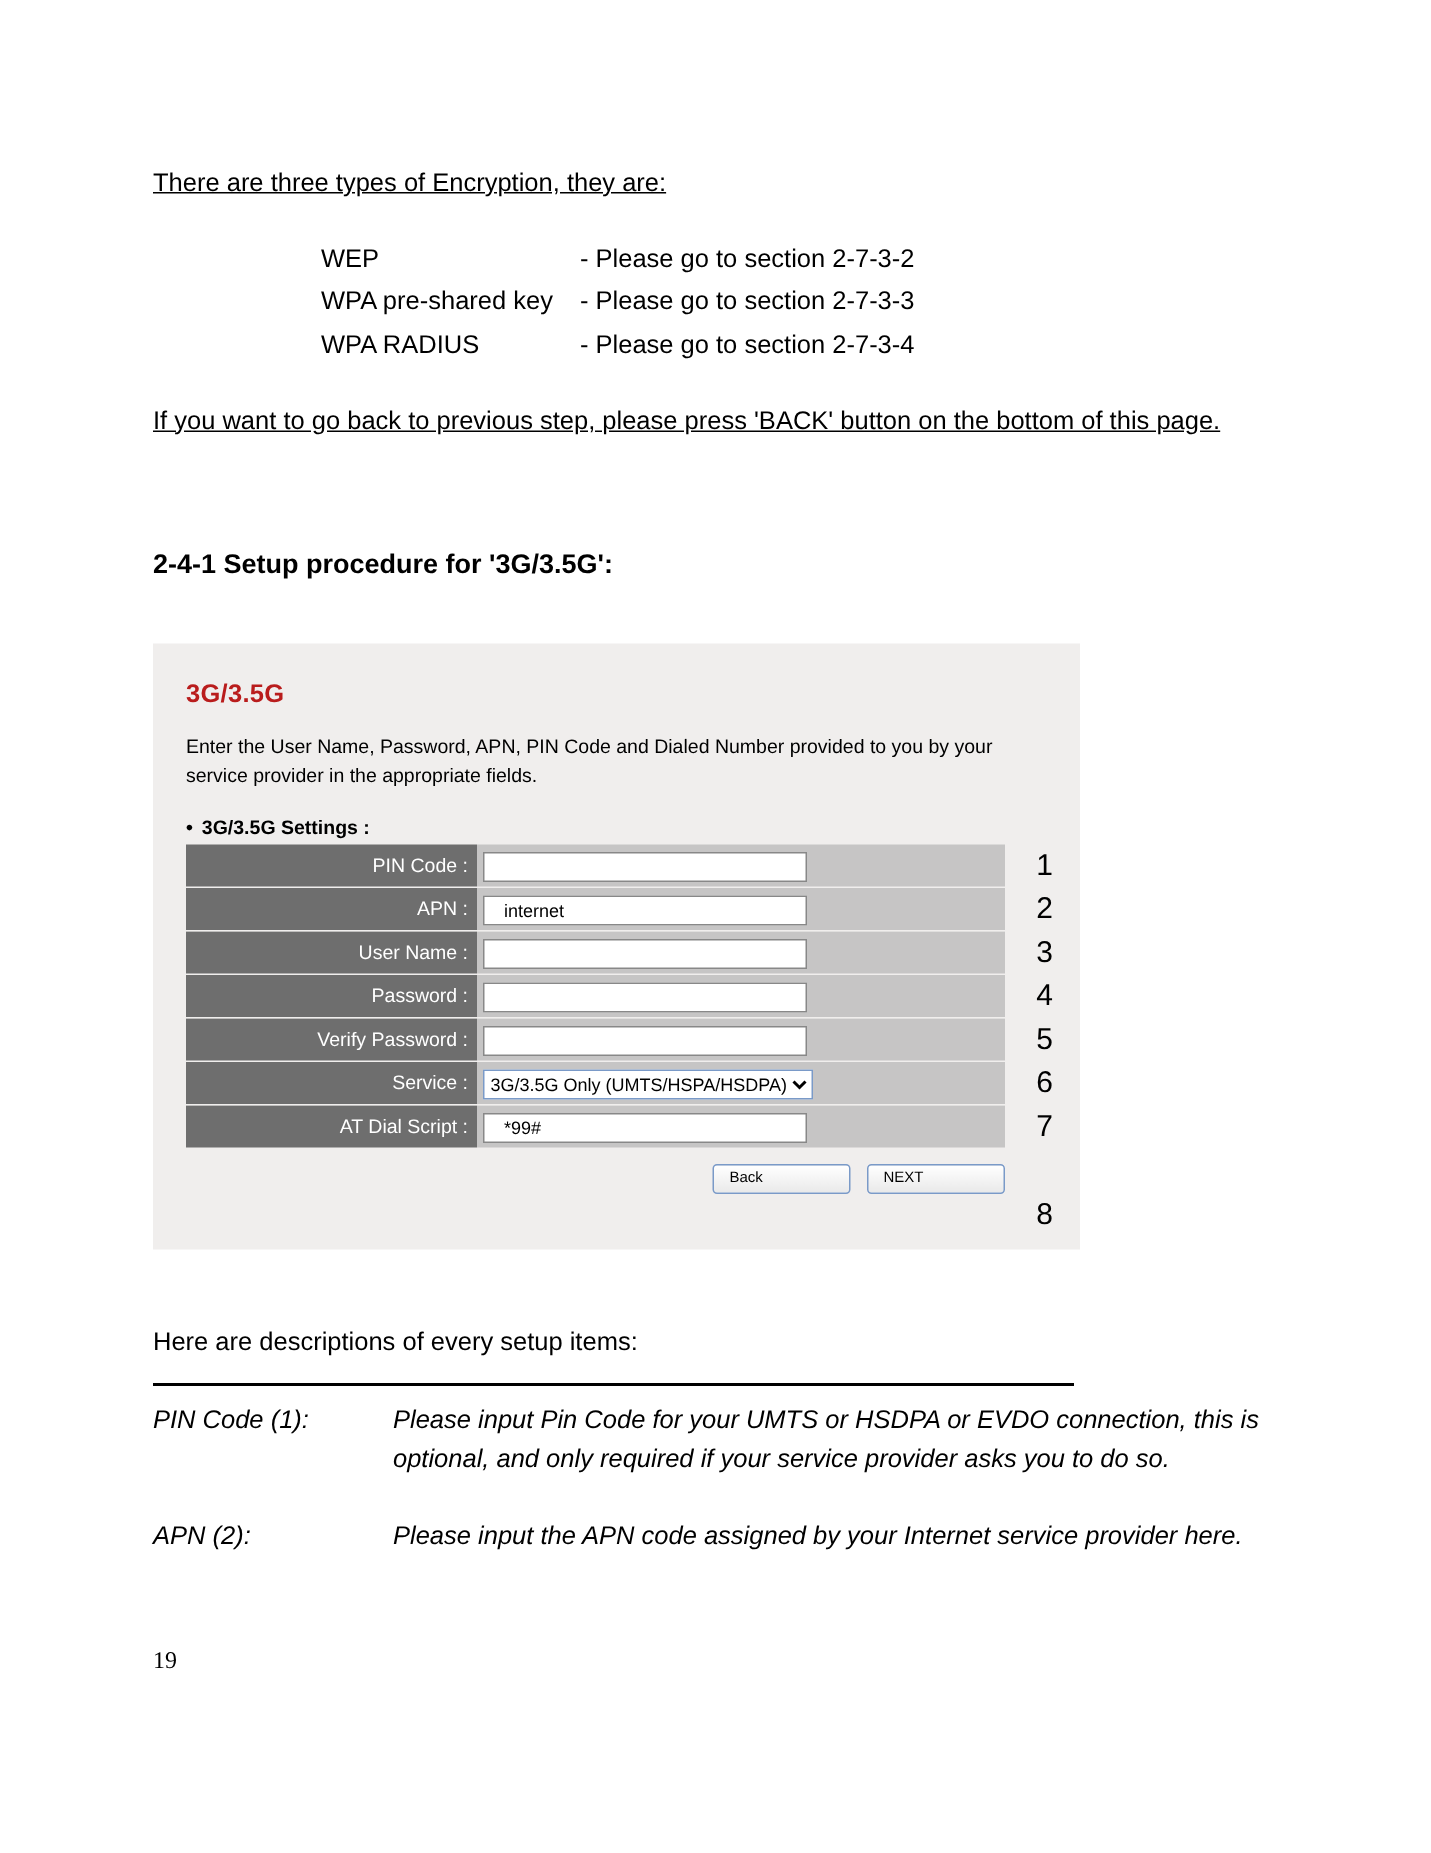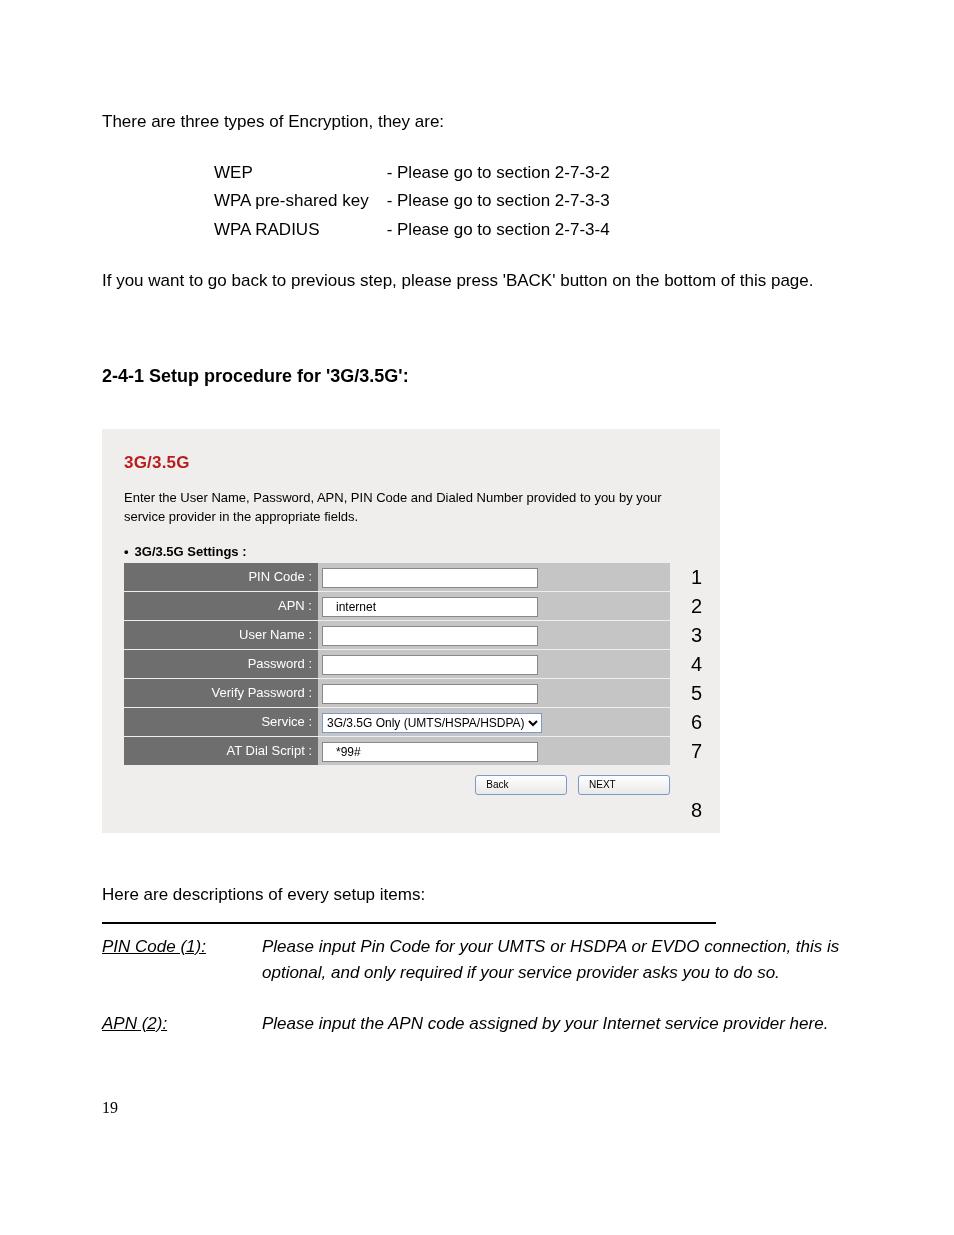--- a/index.html
+++ b/index.html
@@ -5,21 +5,21 @@
   body {
     font-family: Arial, Helvetica, sans-serif;
     font-size: 17px;
     line-height: 1.45;
     margin: 0;
     padding: 110px 102px 40px 102px;
     color: #000;
     width: 954px;
     box-sizing: border-box;
   }
-  .para { margin: 0 0 14px 0; }
+  .para { margin: 0 0 14px 0; text-decoration: underline; }
   .enc-table {
     margin: 24px 0 24px 112px;
     border-collapse: collapse;
   }
   .enc-table td {
     padding: 2px 6px 2px 0;
     white-space: nowrap;
     vertical-align: top;
   }
   .enc-table td:first-child { padding-right: 18px; }
@@ -139,21 +139,20 @@
     border-collapse: collapse;
   }
   .desc-tbl td {
     vertical-align: top;
     padding: 0 0 24px 0;
     line-height: 1.55;
   }
   .desc-tbl td:first-child {
     width: 160px;
     white-space: nowrap;
-    text-decoration: underline;
   }
   .pagenum {
     font-size: 16px;
     font-family: "Times New Roman", serif;
     margin-top: 35px;
   }
 </style>
 </head>
 <body>
 

